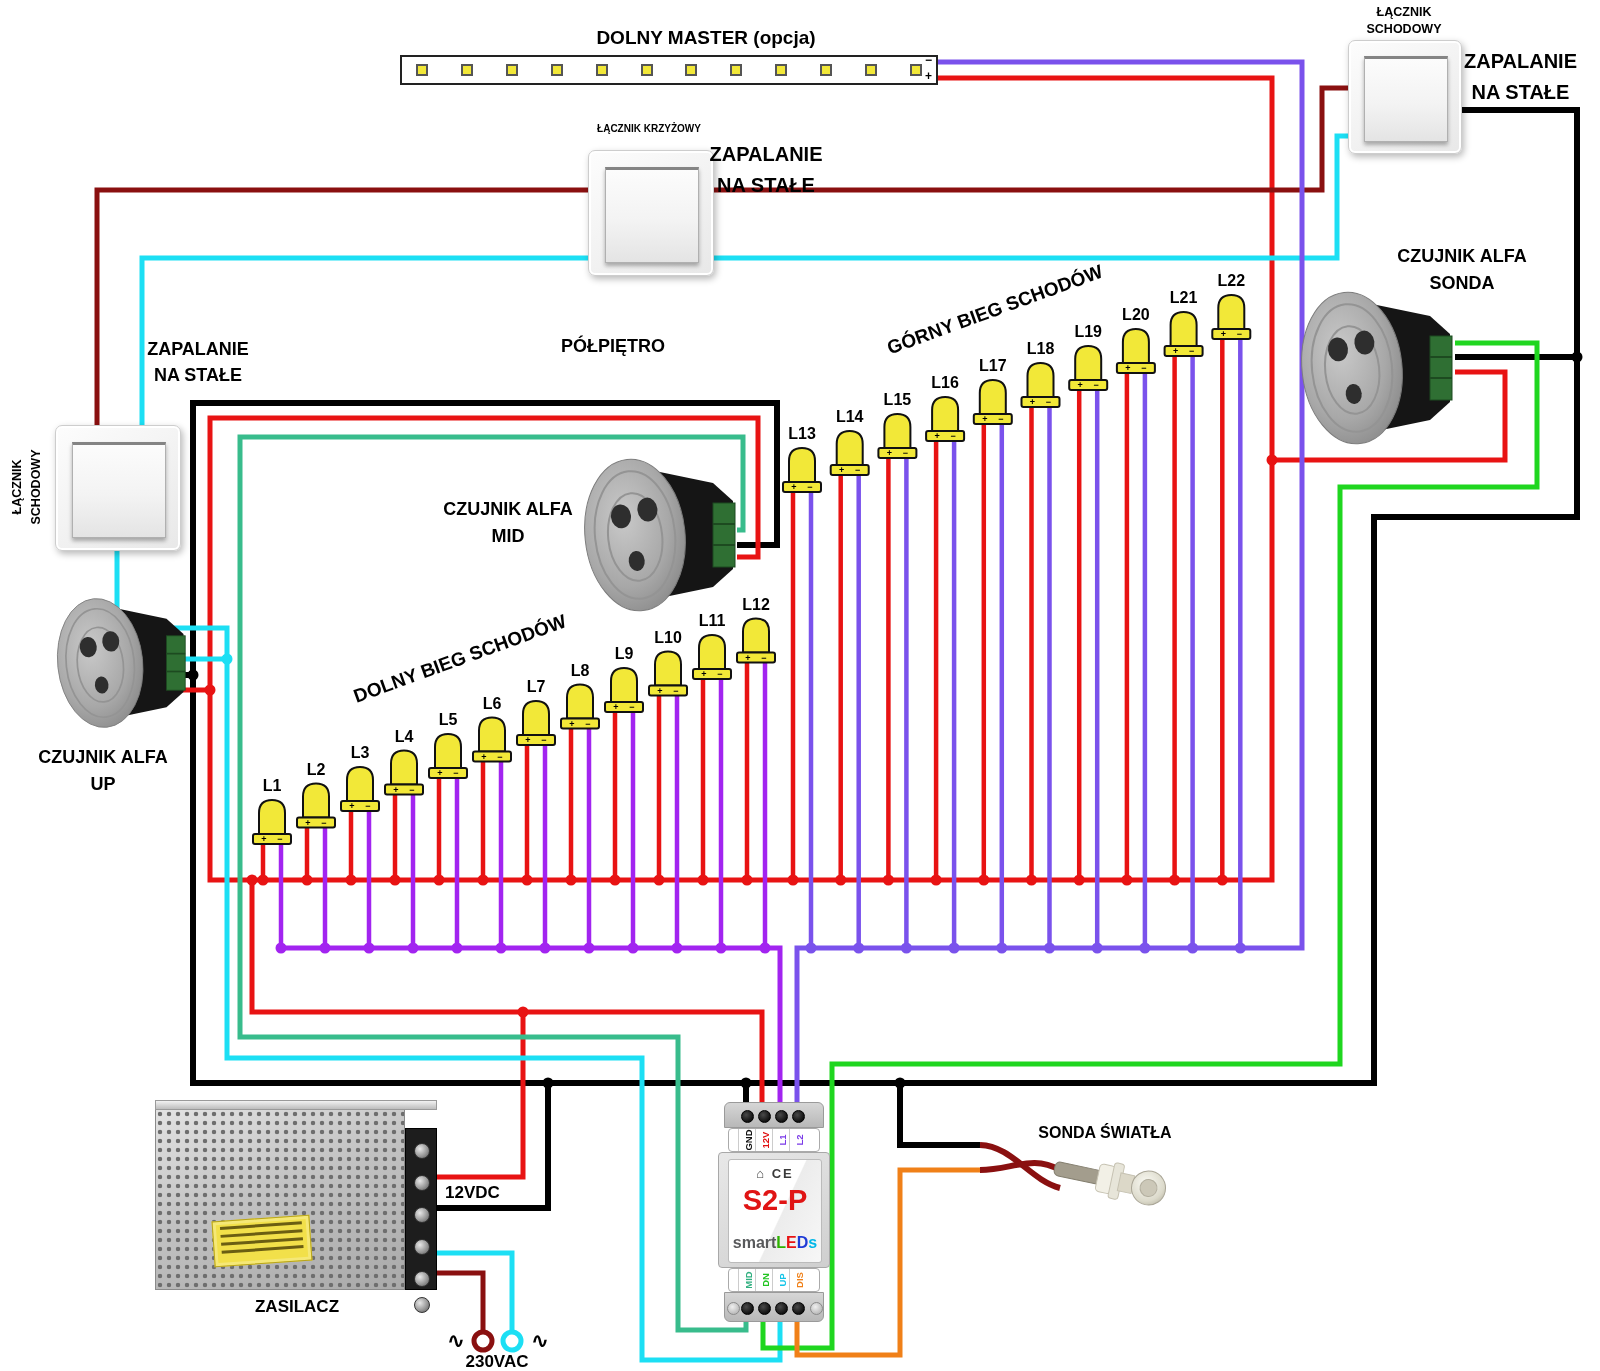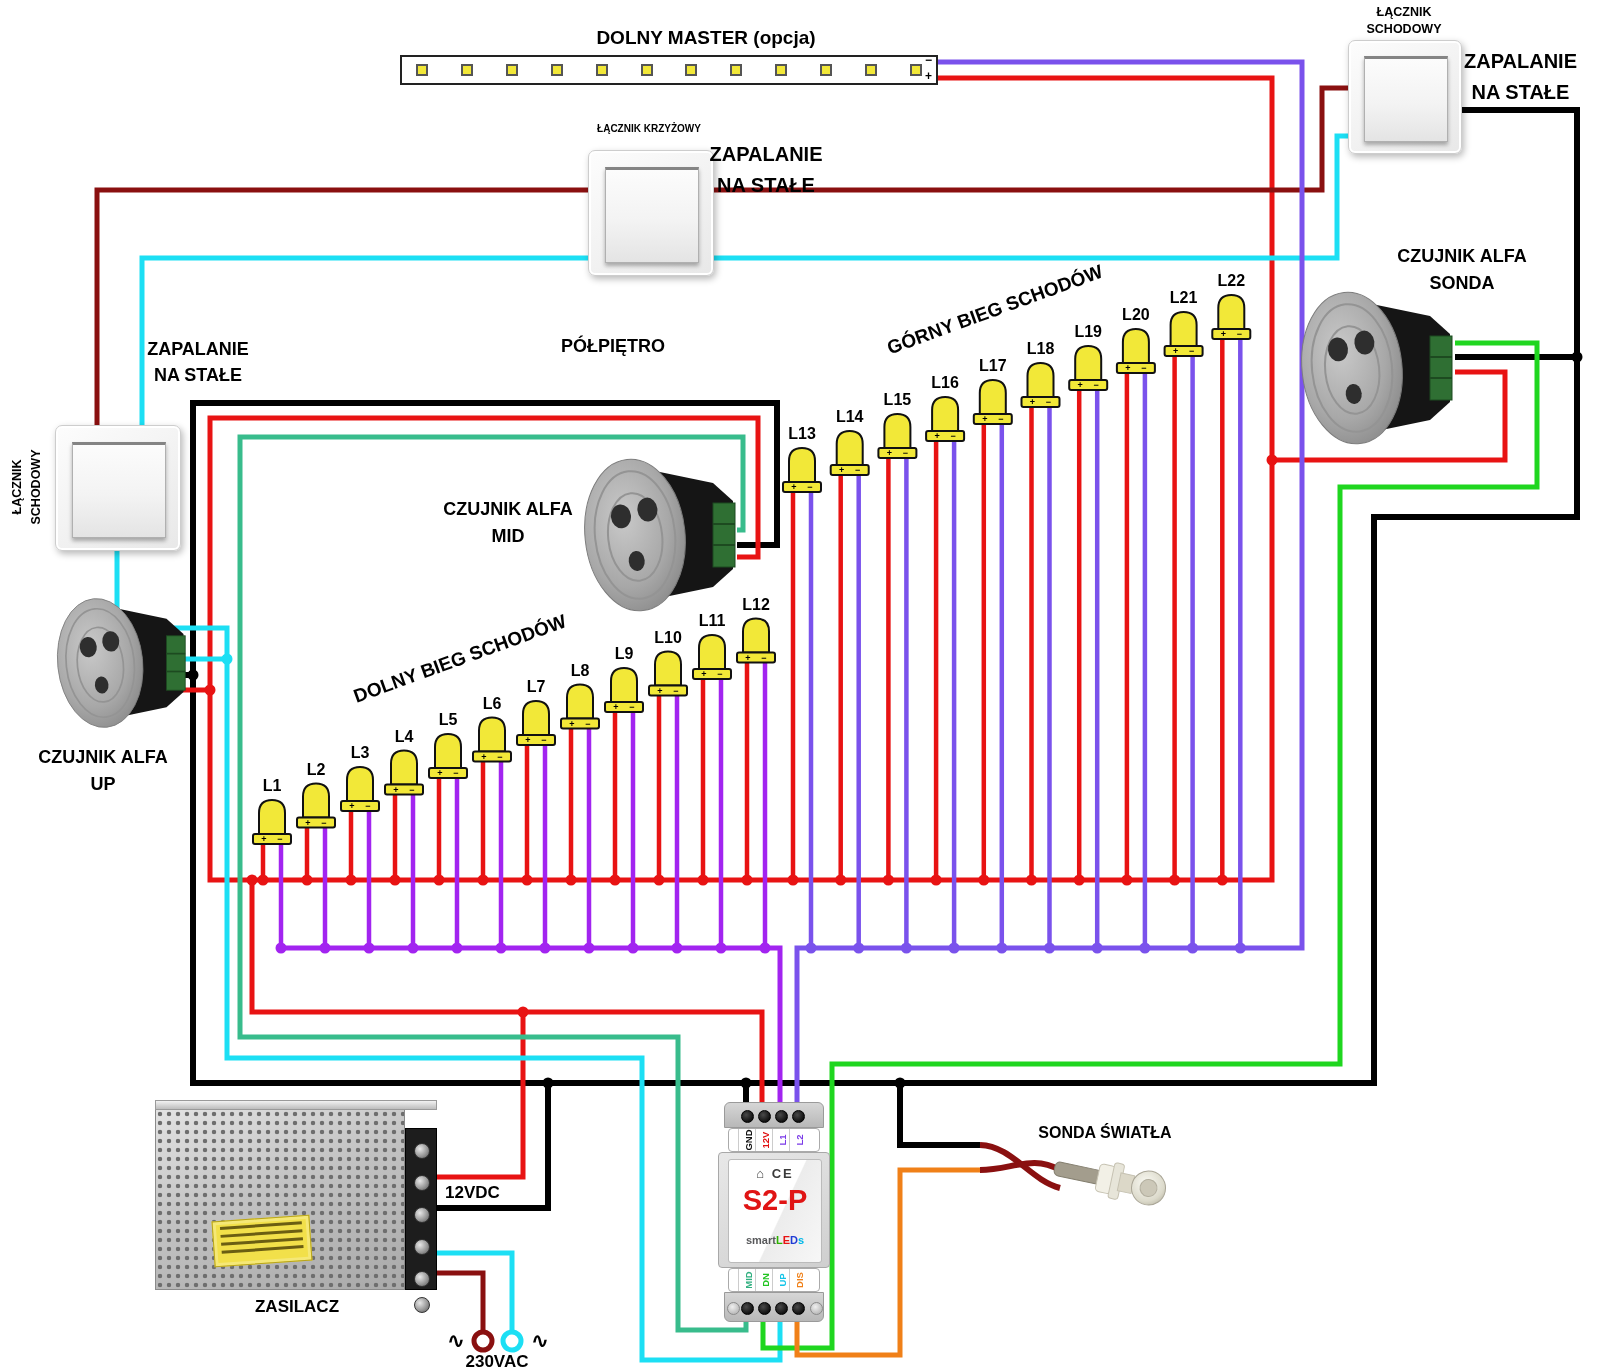--- a/index.html
+++ b/index.html
@@ -47,21 +47,21 @@
            border-radius:4px;box-sizing:border-box;}
   .s2p .strip .cell{position:absolute;top:0;width:17px;height:100%;border-left:1px solid #ccc;}
   .s2p .strip .cell span{position:absolute;left:50%;top:50%;transform:translate(-50%,-50%) rotate(-90deg);
            font-size:9.5px;font-weight:bold;white-space:nowrap;letter-spacing:0;}
   .s2p .face{position:absolute;left:-6px;top:50px;width:112px;height:116px;
            background:linear-gradient(150deg,#e8e8e8,#cfcfcf);border:1px solid #a8a8a8;border-radius:4px;box-sizing:border-box;}
   .s2p .panel{position:absolute;left:9px;top:6px;width:92px;height:102px;background:
            linear-gradient(115deg,#ffffff 55%,#ececec 56%,#f7f7f7 100%);border:1px solid #bbb;border-radius:3px;}
   .s2p .icons{position:absolute;left:0;top:6px;width:100%;text-align:center;font-size:13px;font-weight:bold;color:#3a3a3a;letter-spacing:2px;}
   .s2p .model{position:absolute;left:0;top:24px;width:100%;text-align:center;font-size:29px;font-weight:bold;color:#e01414;}
-  .s2p .brand{position:absolute;left:0;top:74px;width:100%;text-align:center;font-size:11px;font-weight:bold;}
+  .s2p .brand{position:absolute;left:0;top:74px;width:100%;text-align:center;font-size:16px;font-weight:bold;}
   
   .lampstrip{left:400px;top:55px;width:538px;height:30px;background:#fff;border:2px solid #222;
            box-sizing:border-box;display:flex;align-items:center;justify-content:space-between;
            padding:0 14px;}
   .lampstrip .seg{width:12px;height:12px;background:#f2e838;border:2px solid #555;box-sizing:border-box;}
   .lamp-pole{position:absolute;z-index:3;font-size:12px;font-weight:bold;color:#000;}
 </style>
 </head>
 <body>
 

